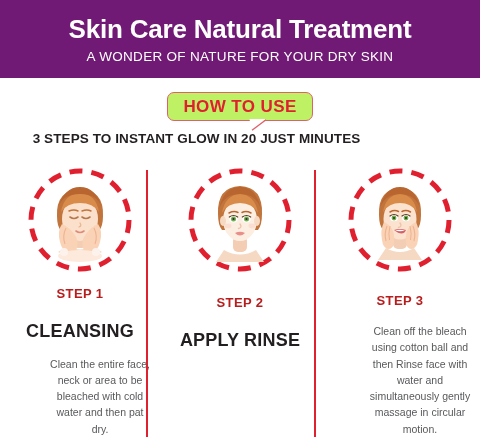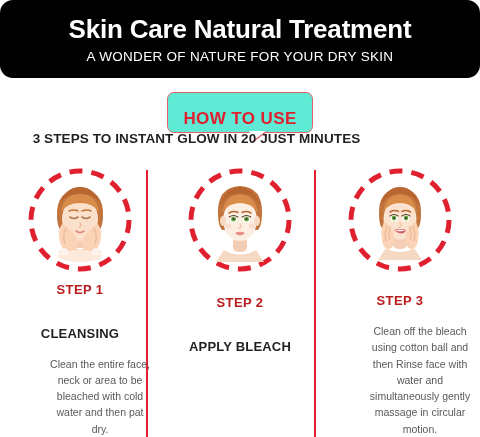--- a/index.html
+++ b/index.html
@@ -20,28 +20,27 @@
     background: #ffffff;
   }
 
   
   .header-band {
     position: absolute;
     left: 0;
     top: 0;
     width: 480px;
     height: 78px;
-    background: #000000;
+    background: #701a75;
     display: flex;
     flex-direction: column;
     align-items: center;
     justify-content: center;
     box-sizing: border-box;
     padding-top: 2px;
-    border-radius: 13px;
   }
   .header-title {
     color: #ffffff;
     font-size: 26px;
     font-weight: bold;
     letter-spacing: -0.2px;
     line-height: 1.1;
     text-align: center;
     margin: 0;
     white-space: nowrap;
@@ -63,22 +62,22 @@
     left: 0;
     top: 92px;
     width: 480px;
     display: flex;
     justify-content: center;
   }
   .badge {
     position: relative;
     border: 1.4px solid #e0606a;
     border-radius: 7px;
-    padding: 17px 15px 5px 15px;
-    background: #5eead4;
+    padding: 5px 15px 5px 15px;
+    background: #bef264;
   }
   .badge-label {
     color: #e0202f;
     font-size: 17px;
     font-weight: bold;
     letter-spacing: 0.4px;
     line-height: 1;
     white-space: nowrap;
   }
   .badge-tail {
@@ -157,23 +156,23 @@
 
   .step-num {
     margin-top: 24px;
     color: #b91c1c;
     font-size: 13px;
     font-weight: bold;
     letter-spacing: 0.4px;
     line-height: 1;
   }
   .step-title {
-    margin-top: 31px;
+    margin-top: 22px;
     color: #231f20;
-    font-size: 13px;
+    font-size: 18px;
     font-weight: bold;
     letter-spacing: 0.2px;
     line-height: 1;
     white-space: nowrap;
   }
   .step-body {
     margin-top: 16px;
     color: #58595b;
     font-size: 10.5px;
     line-height: 1.55;
@@ -287,21 +286,21 @@
 
           <path d="M52,56 q2.5,3.5 -1.5,4.5" stroke="#ecc3a8" stroke-width="1.3" fill="none" stroke-linecap="round"></path>
 
           <path d="M47,65 q5,-2.5 10,0 q-5,5 -10,0 Z" fill="#e98f8a"></path>
 
           <ellipse cx="40" cy="58" rx="3.5" ry="2.4" fill="#fbd9cd" opacity="0.8"></ellipse>
           <ellipse cx="64" cy="58" rx="3.5" ry="2.4" fill="#fbd9cd" opacity="0.8"></ellipse>
         </svg>
       </div>
       <div class="step-num">STEP 2</div>
-      <div class="step-title">APPLY BLEACH</div>
+      <div class="step-title">APPLY RINSE</div>
     </div>
 
     <div class="step-col">
       <div class="circle">
         <svg class="circle-ring" viewBox="0 0 104 104">
           <circle cx="52" cy="52" r="49" fill="none" stroke="#e0202f" stroke-width="5" stroke-dasharray="13 9" stroke-linecap="butt"></circle>
         </svg>
         <svg class="illus" viewBox="0 0 104 104">
 
           <path d="M38,80 q14,8 28,0 l8,12 l-44,0 Z" fill="#f6d9c3"></path>

